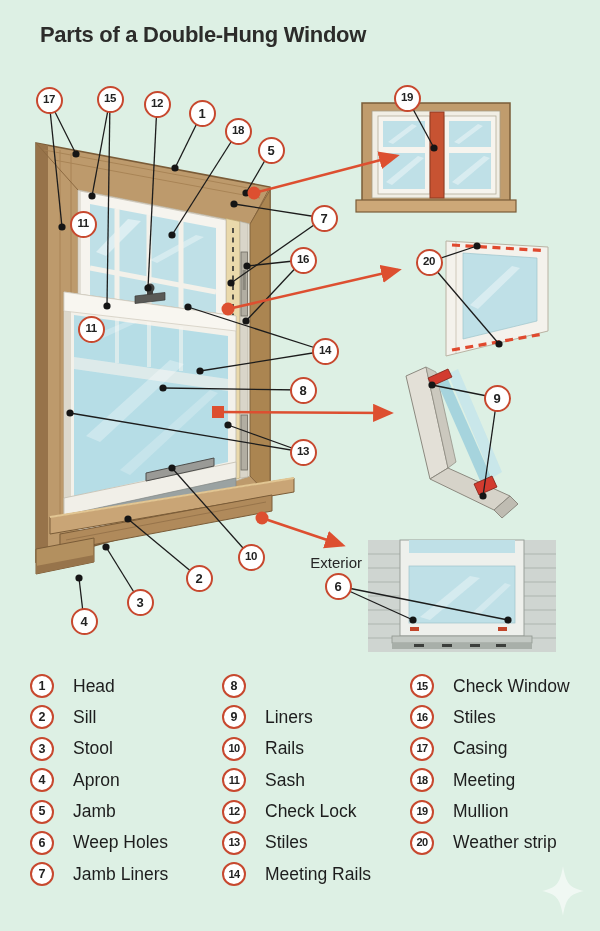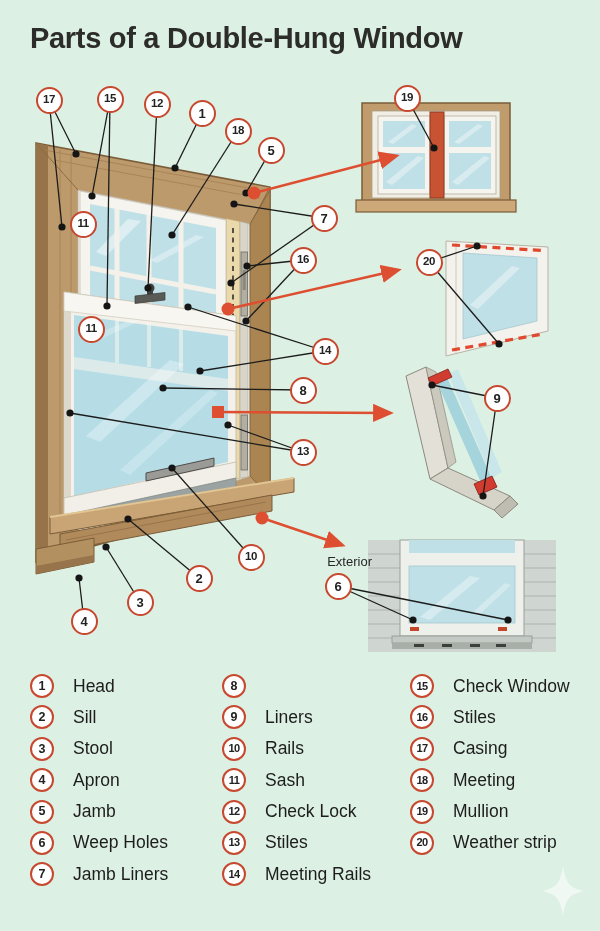--- a/index.html
+++ b/index.html
@@ -3,27 +3,27 @@
 <meta charset="utf-8">
 <style>
   :root{
     --background:#ddf0e4; --callout_border:#c7482e; --leader:#1c1c1c;
     --arrow:#dd4f30; --text:#222222;
   }
   html,body{margin:0;padding:0;}
   body{font-family:"Liberation Sans", sans-serif; background:#ffffff;}
   .stage{position:relative; width:600px; height:931px; background:var(--background); overflow:hidden;}
   .title{
-    position:absolute; left:30px; top:22px; margin:0;
-    font-size:29px; font-weight:800; letter-spacing:-0.3px; color:#2c2c2a;
+    position:absolute; left:40px; top:22px; margin:0;
+    font-size:22px; font-weight:800; letter-spacing:-0.3px; color:#2c2c2a;
   }
   .diagram-svg{position:absolute; left:0; top:0; pointer-events:none;}
   .exterior-label{
-    position:absolute; left:302px; top:554px; width:70px; text-align:right;
-    font-size:13px; color:#262626;
+    position:absolute; left:292px; top:554px; width:70px; text-align:right;
+    font-size:15px; color:#262626;
   }
   .callout{
     position:absolute; width:27px; height:27px; margin-left:-13.5px; margin-top:-13.5px;
     background:#ffffff; border:2.5px solid var(--callout_border); border-radius:50%;
     box-sizing:border-box; display:flex; align-items:center; justify-content:center;
     font-size:13px; font-weight:bold; color:var(--text); line-height:1;
   }
   .callout.sm{font-size:11.5px; letter-spacing:-0.5px;}
   #legend{position:absolute; left:30px; top:674px; display:flex; width:560px;}
   .legend-col{display:flex; flex-direction:column;}

